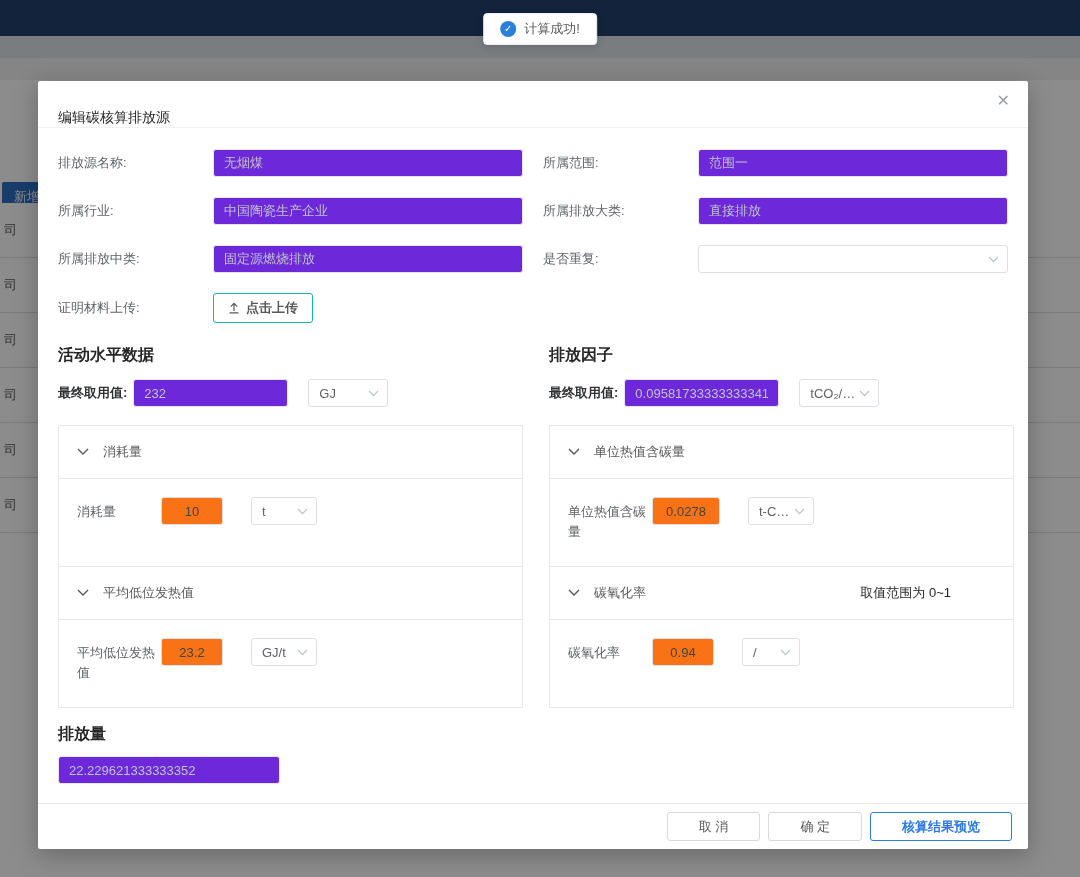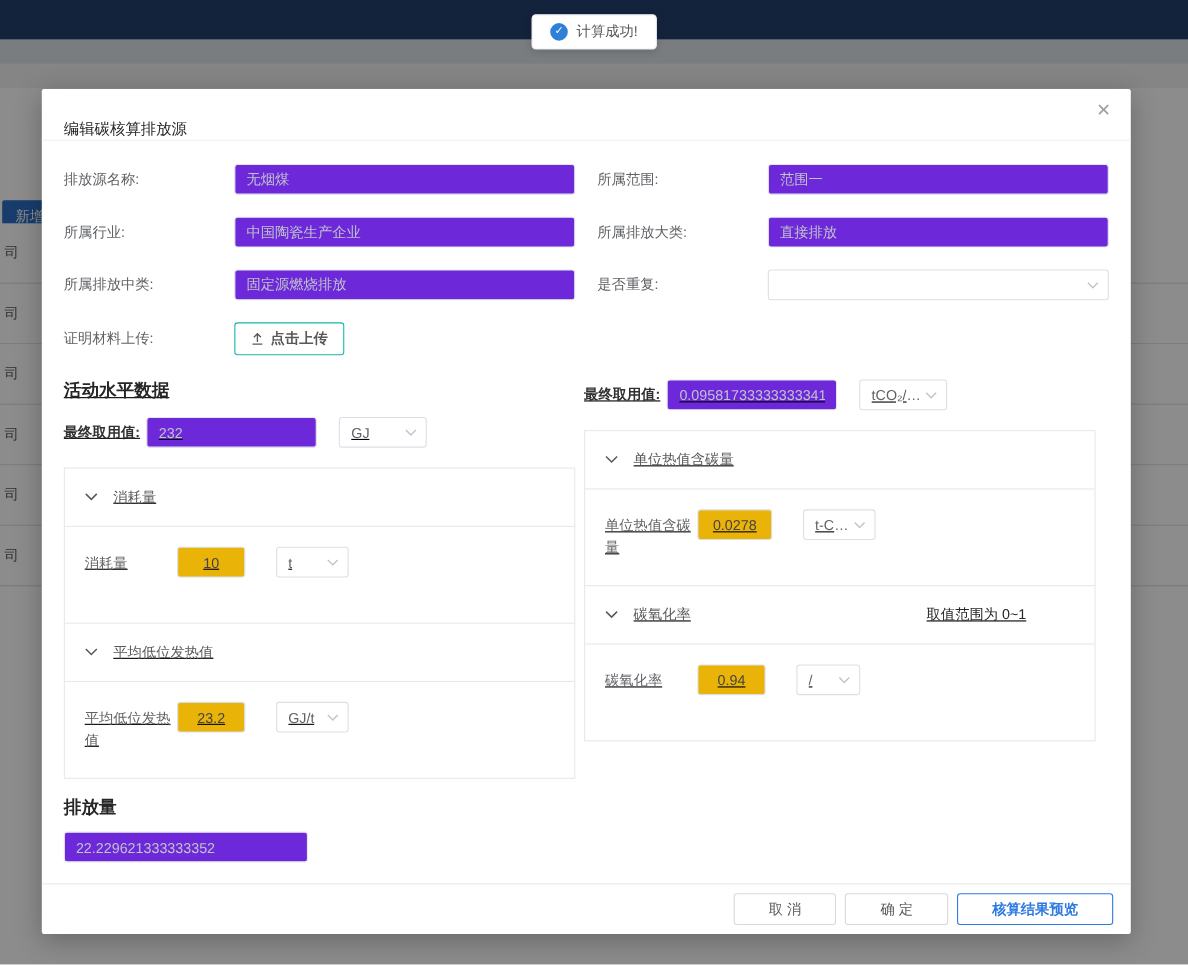--- a/index.html
+++ b/index.html
@@ -36,34 +36,34 @@
   .mclose { position:absolute; right:18px; top:12px; font-size:16px; color:#9aa0a6; cursor:pointer; line-height:1; }
   .mbody { flex:1 1 auto; padding:21px 20px 0; overflow:hidden; }
   .mfooter { flex:0 0 46px; border-top:1px solid #e8e8e8; display:flex; justify-content:flex-end;
     align-items:center; gap:8px; padding:0 16px; }
 
   
   .form-grid { display:grid; grid-template-columns:465px 465px; column-gap:20px; }
   .field { display:grid; grid-template-columns:155px 1fr; align-items:center; margin-bottom:20px; height:28px; }
   .flabel { font-size:13px; color:#606266; }
   .inp { width:100%; height:28px; border:1px solid #dcdfe6; border-radius:3px; padding:0 10px;
-    font-size:13px; color:#444; background:#eab308; outline:none; }
+    font-size:13px; color:#444; background:#f97316; outline:none; }
   .inp:disabled, .inp.dis { background:#6d28d9; border-color:#e4e7ed; color:#bfc3cb; }
   .sel { position:relative; height:28px; border:1px solid #dcdfe6; border-radius:3px; background:#fff;
     display:flex; align-items:center; justify-content:space-between; padding:0 8px 0 10px;
     font-size:13px; color:#606266; cursor:pointer; }
   .sel .chev { color:#c0c4cc; flex:0 0 auto; margin-left:4px; }
   .sel .val { overflow:hidden; white-space:nowrap; text-overflow:ellipsis; }
   .upload-row { display:grid; grid-template-columns:155px 1fr; align-items:center; height:30px; margin-bottom:4px; }
   .upload-btn { display:inline-flex; align-items:center; gap:6px; height:30px; padding:0 14px;
     border:1px solid #14b8a6; border-radius:3px; background:#fff; font-size:13px; color:#595959;
     cursor:pointer; width:max-content; font-weight:700; }
 
   
-  .sections { display:grid; grid-template-columns:465px 465px; column-gap:8px; margin-top:22px;text-decoration:underline; }
+  .sections { display:grid; grid-template-columns:465px 465px; column-gap:26px; margin-top:22px; }
   .sec-head { font-size:16px; font-weight:700; color:#262626; margin-bottom:13px; }
   .final-row { display:flex; align-items:center; }
   .final-label { font-size:13px; font-weight:700; color:#303133; flex:0 0 auto; }
   .final-inp { width:155px; height:28px; margin-left:6px; }
   .final-sel { width:80px; margin-left:20px; }
 
   .collapse { border:1px solid #e8e8e8; margin-top:18px; }
   .cpanel + .cpanel { border-top:1px solid #e8e8e8; }
   .chead { display:flex; align-items:center; height:52px; padding:0 18px; font-size:13px; color:#595959; cursor:pointer; }
   .chead .chev { color:#595959; margin-right:14px; flex:0 0 auto; }
@@ -213,20 +213,21 @@
                   <svg class="chev" width="11" height="7" viewBox="0 0 11 7">
                       <path d="M1 1l4.5 4.5L10 1" fill="none" stroke="currentColor" stroke-width="1.3"></path>
                     </svg>
                 </div>
               </div>
             </div>
           </div>
         </div>
 
         <div>
+          <div class="sec-head">排放因子</div>
           <div class="final-row">
             <span class="final-label">最终取用值:</span>
             <input class="inp dis final-inp" disabled="" value="0.09581733333333341" style="">
             <div class="sel final-sel">
               <span class="val">tCO₂/GJ</span>
               <svg class="chev" width="11" height="7" viewBox="0 0 11 7">
                   <path d="M1 1l4.5 4.5L10 1" fill="none" stroke="currentColor" stroke-width="1.3"></path>
                 </svg>
             </div>
           </div>

